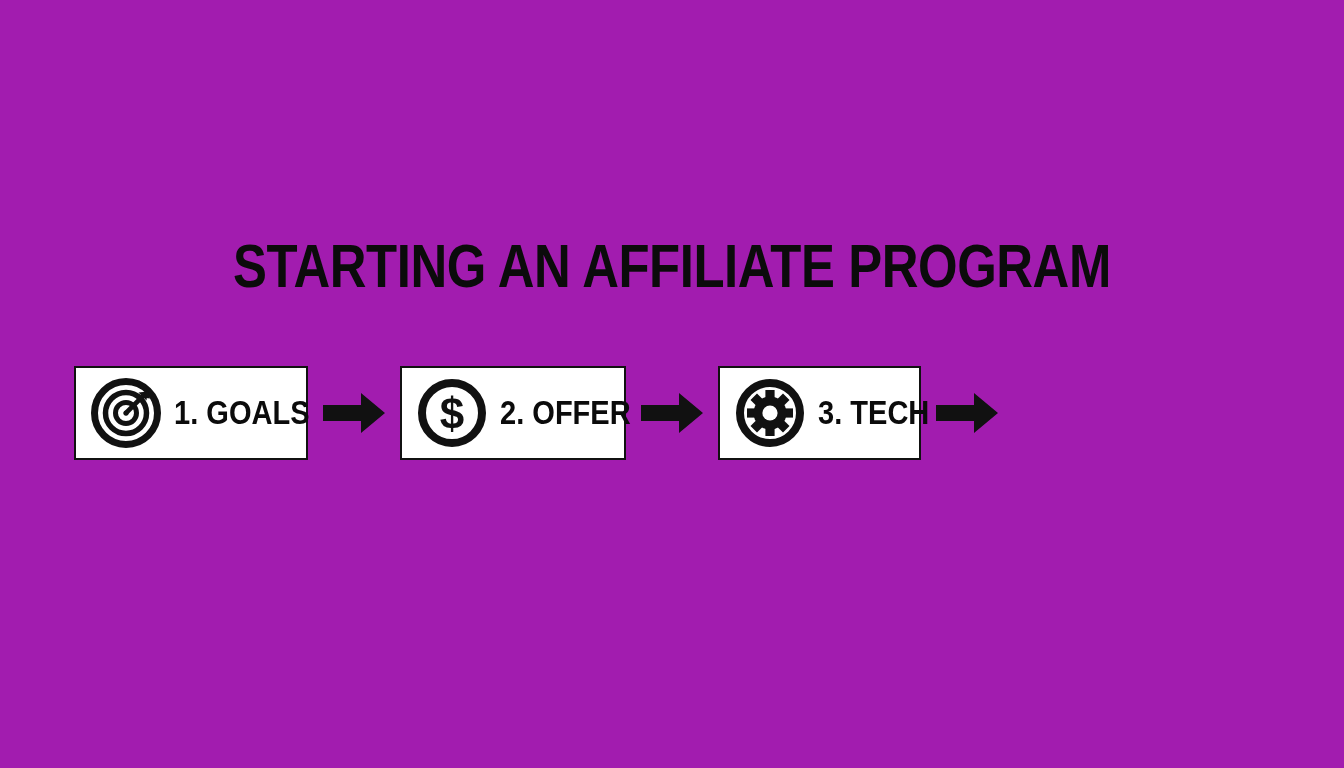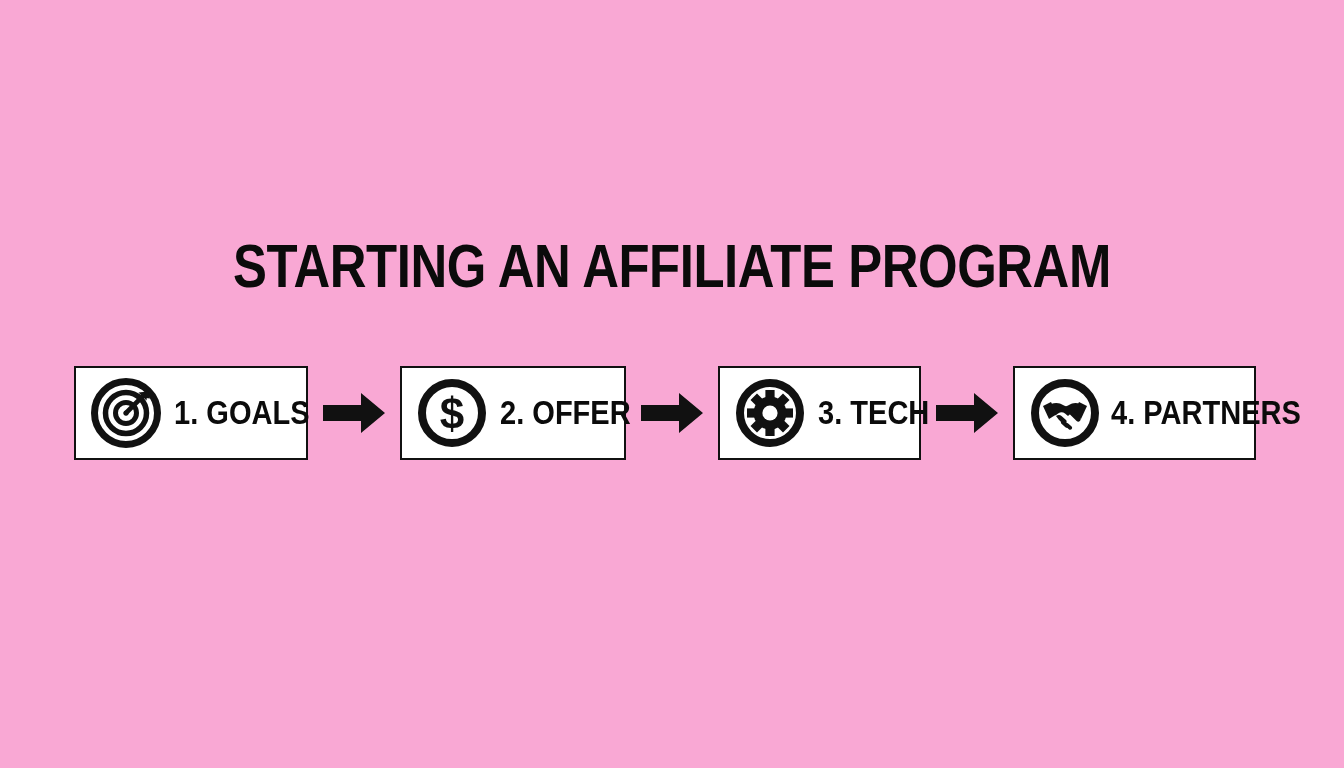--- a/index.html
+++ b/index.html
@@ -11,21 +11,21 @@
     height: 768px;
     background: #fafbfc;
     font-family: "Liberation Sans", sans-serif;
     overflow: hidden;
     position: relative;
   }
 
   #slide {
     position: absolute;
     inset: 0;
-    background: #f9a8d4;
+    background: #a21caf;
   }
 
   
   #title {
     position: absolute;
     top: 192px;
     left: 0;
     width: 1344px;
     text-align: center;
     font-family: "Liberation Sans Narrow", "Liberation Sans", sans-serif;
@@ -170,38 +170,15 @@
       </span>
       <span class="step-label">3. TECH</span>
     </div>
 
     <div class="arrow">
       <svg width="62" height="40" viewBox="0 0 62 40" aria-hidden="true">
         <path d="M0 12 L38 12 L38 0 L62 20 L38 40 L38 28 L0 28 Z" fill="#111111"></path>
       </svg>
     </div>
 
-    <div class="step-box b4">
-      <span class="icon-wrap">
-        <svg width="70" height="70" viewBox="0 0 70 70" aria-hidden="true">
-          <circle cx="35" cy="35" r="30" fill="none" stroke="#111111" stroke-width="8"></circle>
-          <g fill="#111111">
-            <path d="M13 28 L21 24 L27 36 L19 41 Z"></path>
-            <path d="M57 28 L49 24 L43 36 L51 41 Z"></path>
-            <path d="M21 26 C26 24 30 25 33 27 C35 28.5 37 28.5 39 27 C42 25 46 24 50 26 L46 35
-                     C44 34 42 34.5 40.5 35.8 L38 38 L35 35.5 C33 34 30.5 34 28.5 35.2
-                     L25 37.5 Z"></path>
-            <path d="M26 38 C28 36.5 30 36.5 31.5 38 L36 42 C37 43 36.8 44.4 35.8 45.2
-                     C34.8 46 33.6 45.9 32.7 45.1 L29 42 Z"></path>
-            <path d="M30.5 42.5 C31.8 41.4 33.4 41.5 34.4 42.6 L38.5 46.4 C39.4 47.3 39.3 48.6 38.4 49.3
-                     C37.5 50.1 36.3 50 35.4 49.2 L31.2 45.4 Z"></path>
-            <path d="M35 45.5 C36.2 44.6 37.6 44.7 38.5 45.7 L41.6 48.6 C42.4 49.4 42.3 50.6 41.5 51.3
-                     C40.7 52 39.6 51.9 38.8 51.2 L35.3 48 Z"></path>
-            <path d="M39 33 C40.6 32 42.4 32.2 43.6 33.4 L50 39.8 C51 40.8 50.9 42.3 49.8 43.1
-                     C48.8 43.9 47.5 43.8 46.6 42.9 L39 35.6 Z"></path>
-          </g>
-        </svg>
-      </span>
-      <span class="step-label">4. PARTNERS</span>
-    </div>
 
   </div>
 </div>
 
 </body></html>

